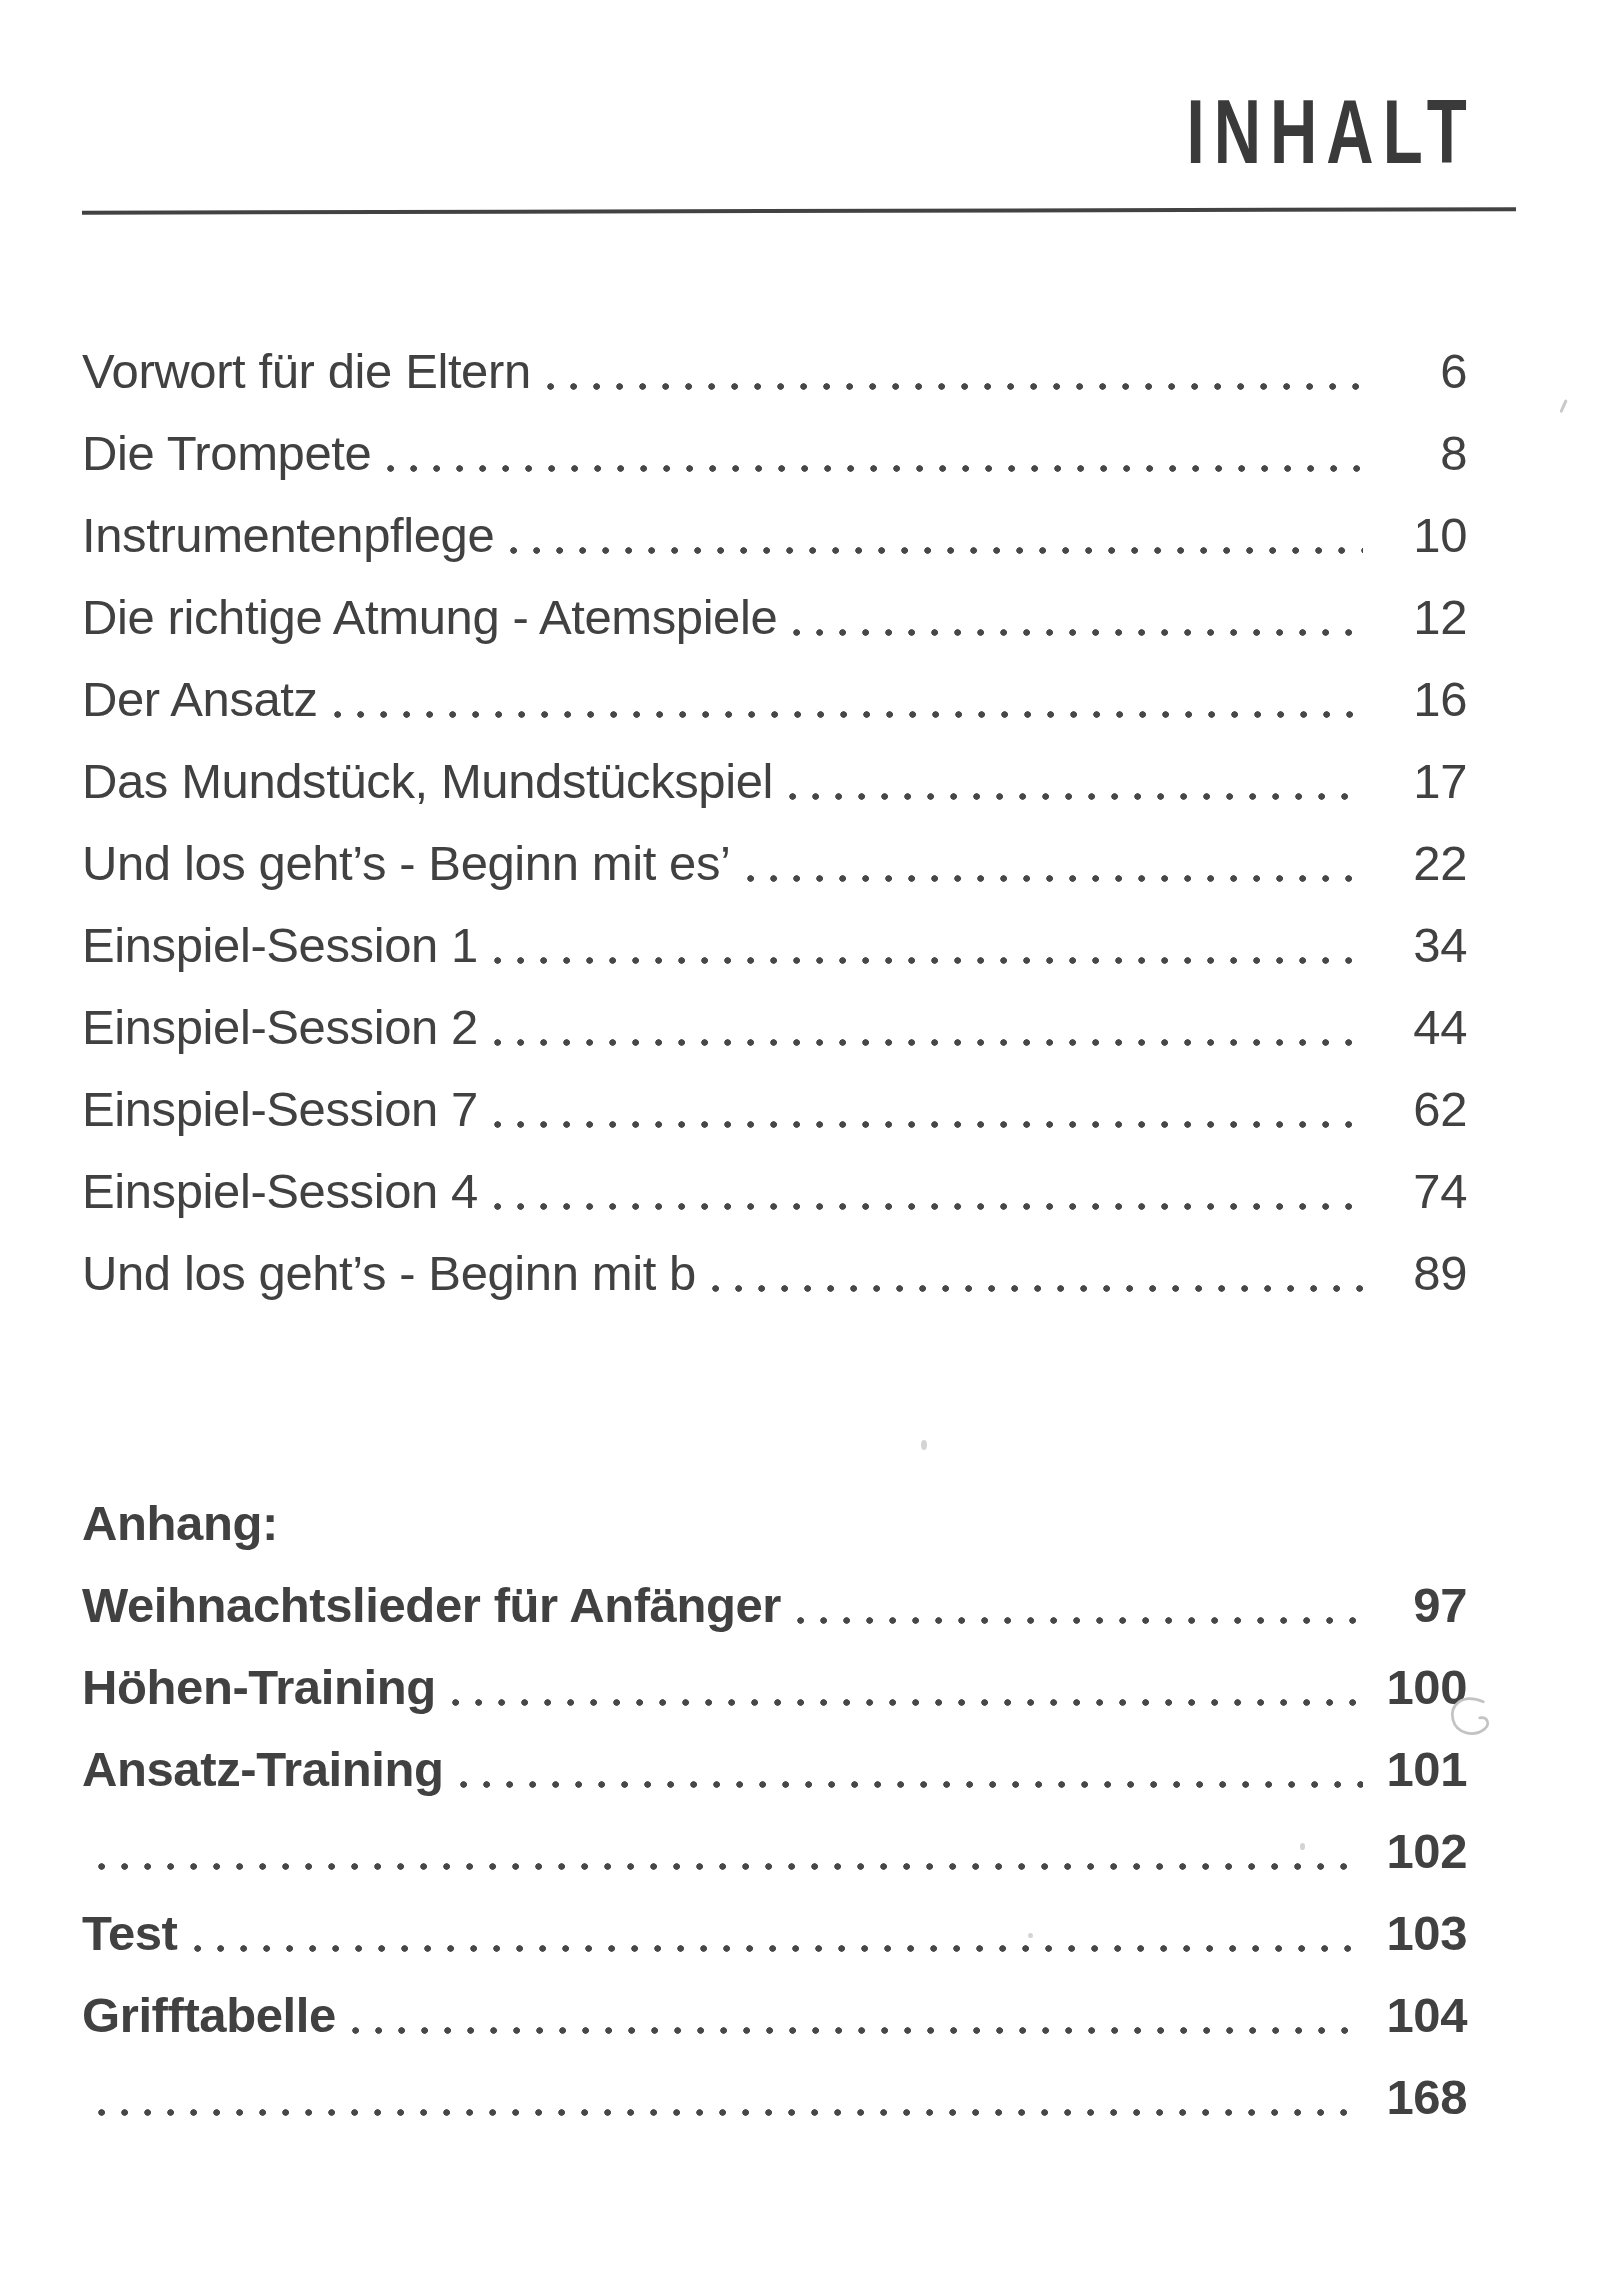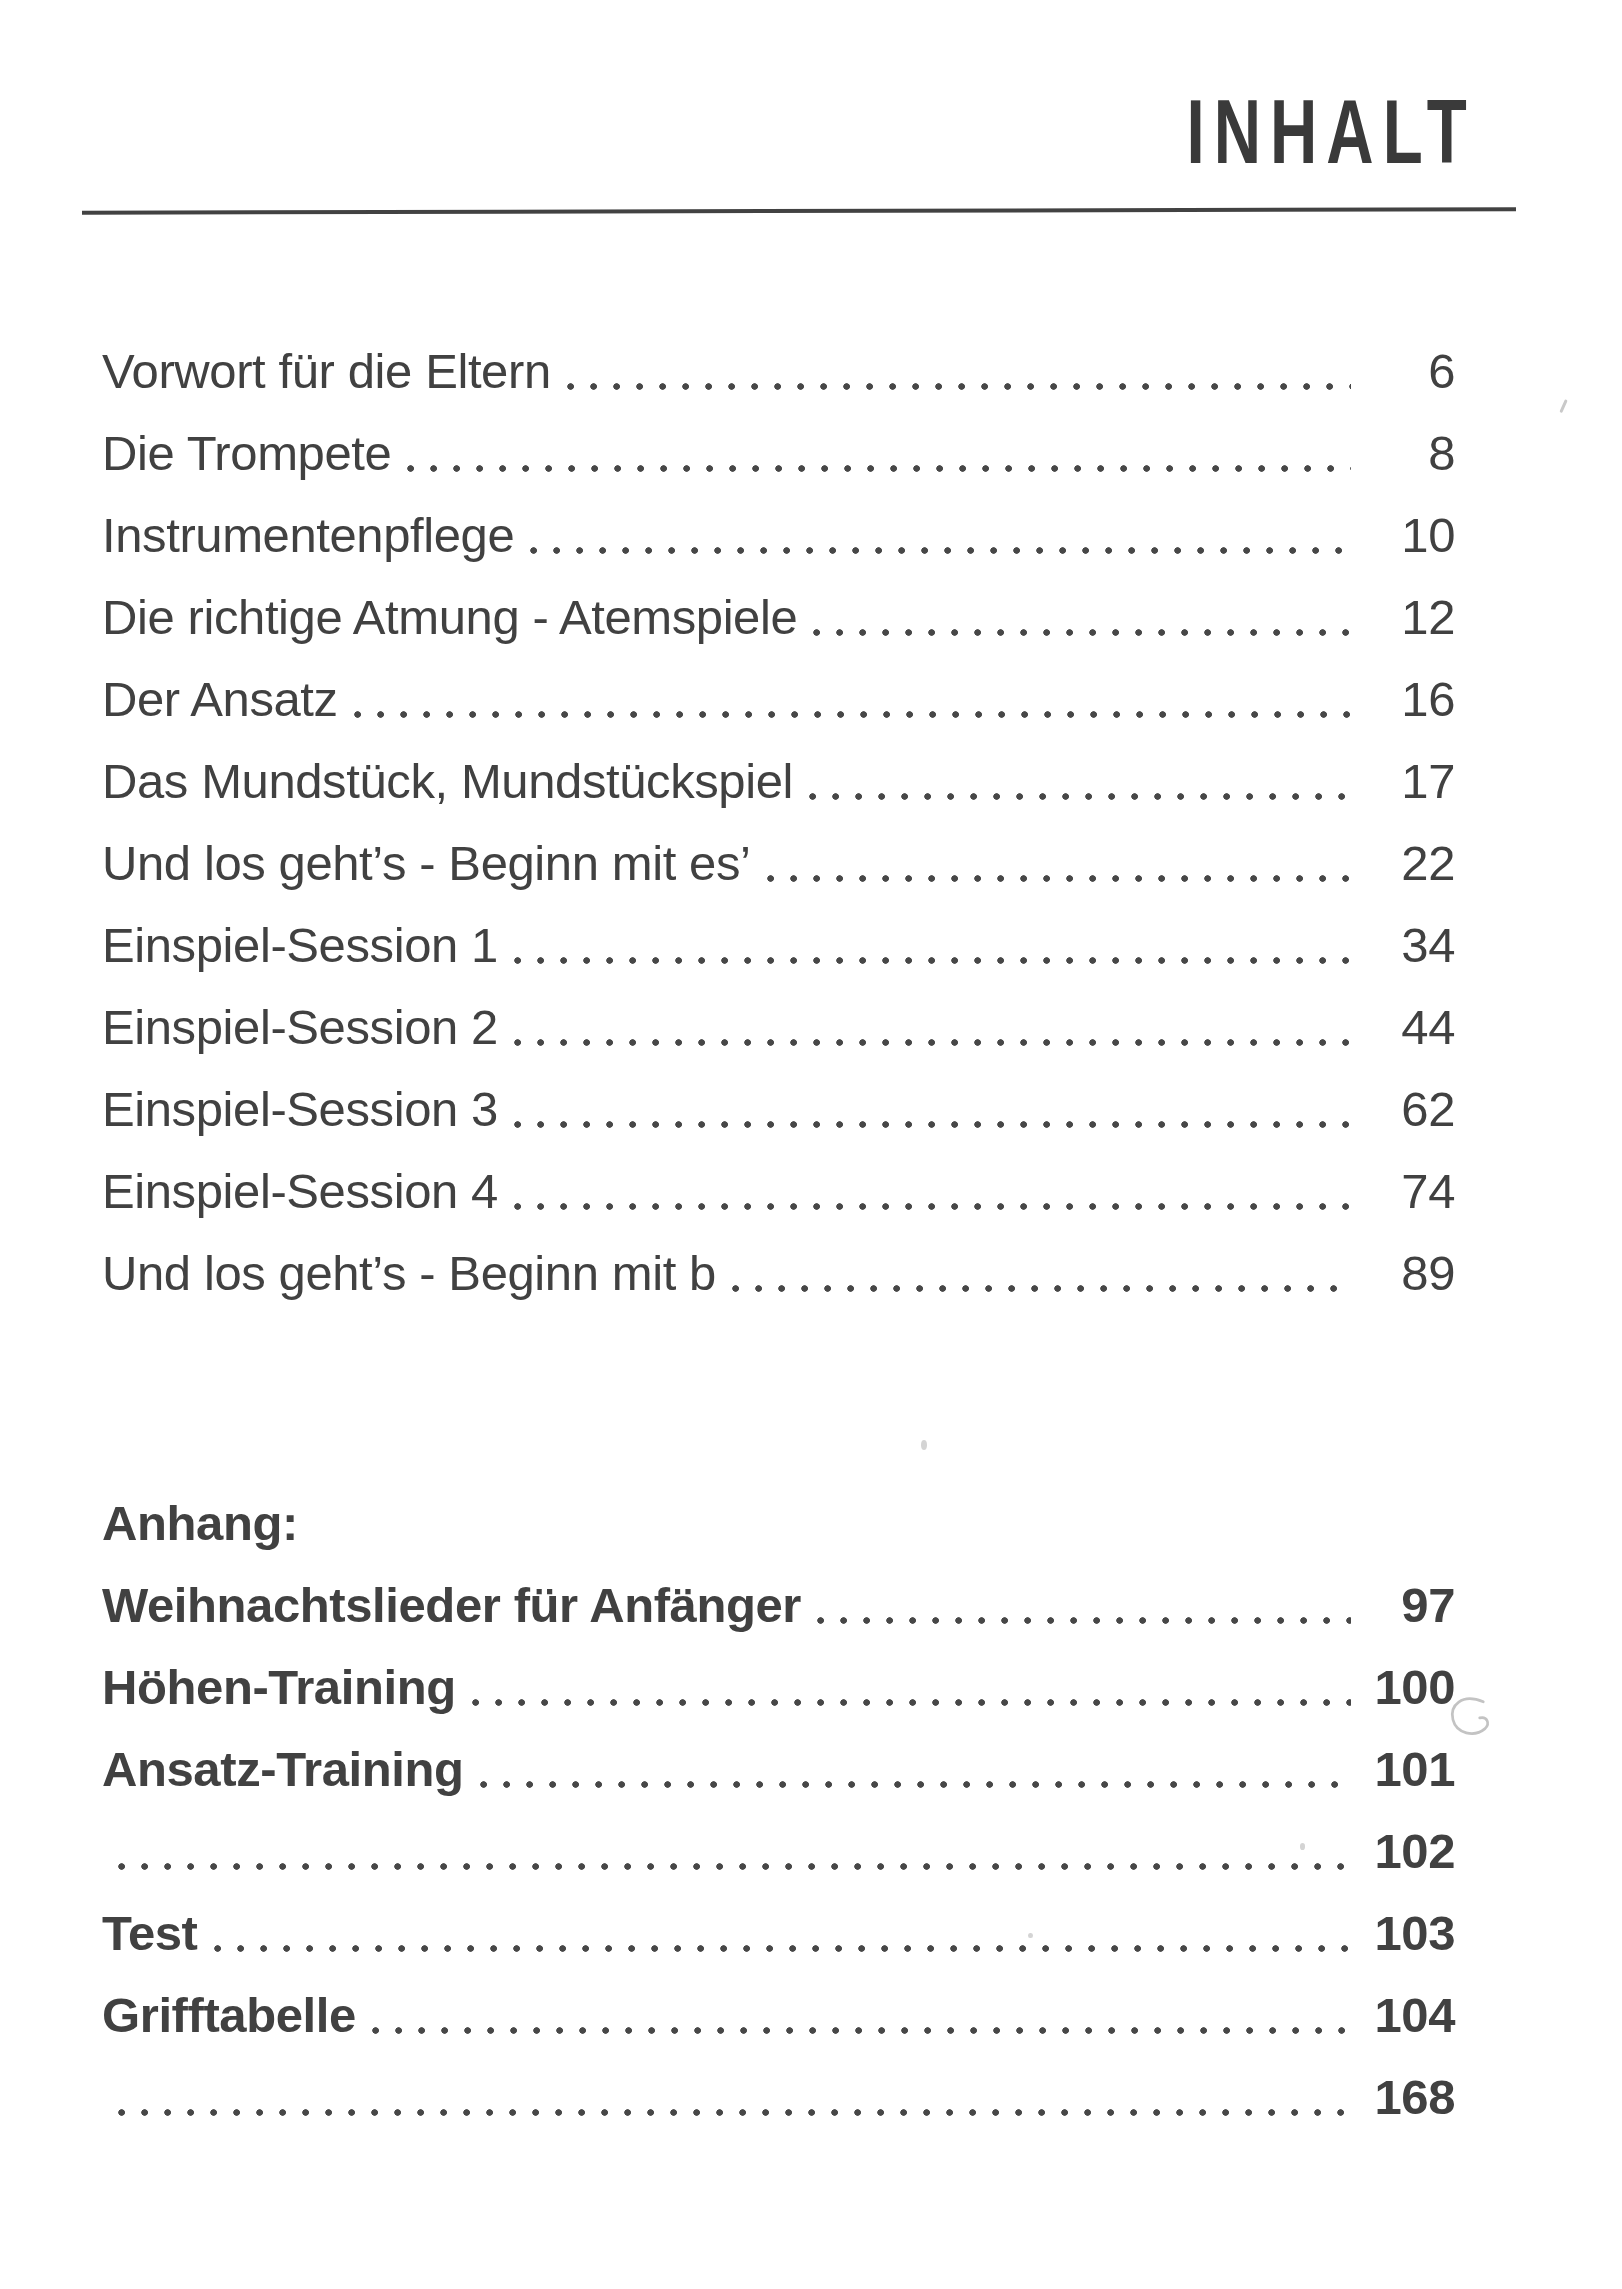--- a/index.html
+++ b/index.html
@@ -35,22 +35,21 @@
     left: 82px;
     width: 1434px;
     height: 3.6px;
     background: #424242;
     transform: rotate(-0.14deg);
   }
   
   .toc {
     position: absolute;
     left: 82px;
-    right: 119px;
-    margin-left: 20px;
+    right: 107px;
   }
   .toc-main { top: 322px; }
   .toc-appendix { top: 1474px; font-weight: bold; }
   .toc-row {
     display: flex;
     align-items: flex-end;
     height: 82px;
   }
   .toc-row .label,
   .toc-row .num,
@@ -138,21 +137,21 @@
         <span class="label">Einspiel-Session 1</span>
         <span class="leader"></span>
         <span class="num">34</span>
       </div>
       <div class="toc-row">
         <span class="label">Einspiel-Session 2</span>
         <span class="leader"></span>
         <span class="num">44</span>
       </div>
       <div class="toc-row">
-        <span class="label">Einspiel-Session 3</span>
+        <span class="label">Einspiel-Session 7</span>
         <span class="leader"></span>
         <span class="num">62</span>
       </div>
       <div class="toc-row">
         <span class="label">Einspiel-Session 4</span>
         <span class="leader"></span>
         <span class="num">74</span>
       </div>
       <div class="toc-row">
         <span class="label">Und los geht’s - Beginn mit b</span>

